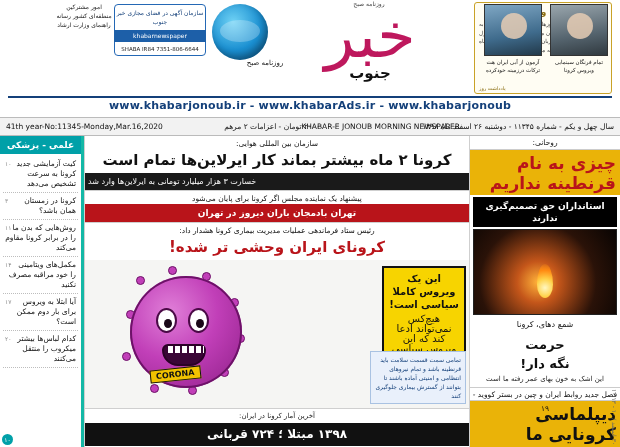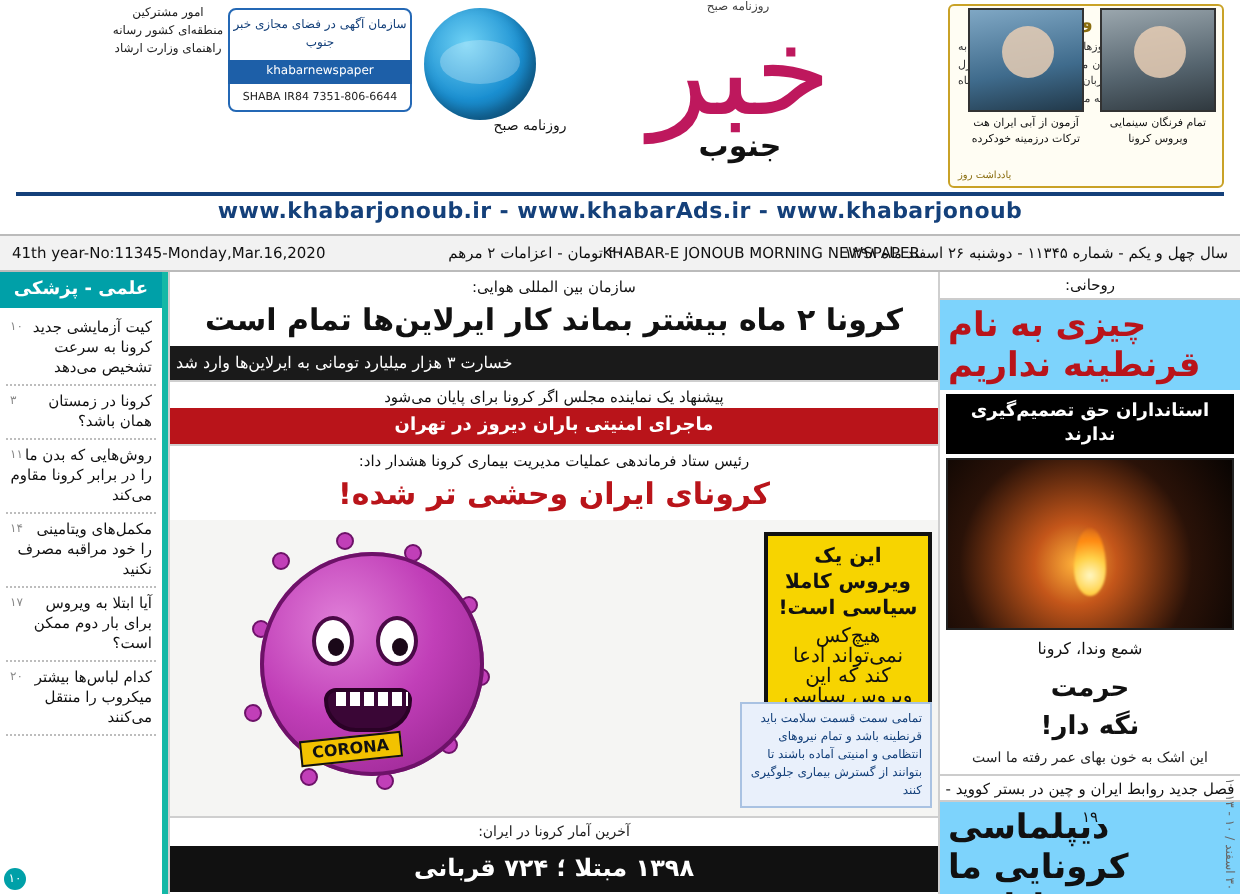--- a/index.html
+++ b/index.html
@@ -137,21 +137,21 @@
   
   .rightcol {
     position: absolute; right: 0; top: 136px; width: 150px; height: 311px;
     background: #fff;
   }
   .rc-kicker {
     height: 14px; font-size: 7.5px; color: #111; text-align: center; line-height: 14px;
     border-bottom: 1px solid #ccc;
   }
   .rc-title-wrap {
-    background: #7dd3fc; padding: 3px 4px 2px 4px; text-align: left;
+    background: #eab308; padding: 3px 4px 2px 4px; text-align: right;
   }
   .rc-title {
     font-size: 17px; font-weight: bold; color: #b9141a; line-height: 20px;
   }
   .rc-title2 {
     font-size: 17px; font-weight: bold; color: #111; line-height: 20px;
   }
   .rc-photo {
     margin: 2px 3px; height: 86px;
     background: radial-gradient(circle at 45% 62%, #ffb23a 0%, #c4561a 22%, #2a1208 62%, #080402 100%);
@@ -367,21 +367,21 @@
   <div class="center">
 
     <div class="c-row">
       <div class="c-kicker">سازمان بین المللی هوایی:</div>
       <div class="c-head-main">کرونا ۲ ماه بیشتر بماند کار ایرلاین‌ها تمام است</div>
       <div class="c-bar">خسارت ۳ هزار میلیارد تومانی به ایرلاین‌ها وارد شد</div>
     </div>
 
     <div class="c-row">
       <div class="c-kicker">پیشنهاد یک نماینده مجلس اگر کرونا برای پایان می‌شود</div>
-      <div class="c-bar-red">ماجرای امنیتی باران دیروز در تهران</div>
+      <div class="c-bar-red">تهران بادمجان باران دیروز در تهران</div>
     </div>
 
     <div class="c-row">
       <div class="c-kicker">رئیس ستاد فرماندهی عملیات مدیریت بیماری کرونا هشدار داد:</div>
       <div class="c-head-red">کرونای ایران وحشی تر شده!</div>
 
       <div class="virus-wrap">
         <div class="spike" style="left:42px;  top:50px;"></div>
         <div class="spike" style="left:52px;  top:16px;"></div>
         <div class="spike" style="left:84px;  top:6px;"></div>
@@ -418,21 +418,21 @@
   <div class="rightcol">
     <div class="rc-kicker">روحانی:</div>
     <div class="rc-title-wrap">
       <div class="rc-title">چیزی به نام قرنطینه نداریم</div>
     </div>
     <div class="rc-quote">استانداران حق تصمیم‌گیری ندارند</div>
 
     <div class="rc-photo">
       <div class="flame"></div>
     </div>
-    <div class="rc-sub">شمع وندا، کرونا</div>
+    <div class="rc-sub">شمع دهای، کرونا</div>
 
     <div class="rc-headline2">حرمت</div>
     <div class="rc-headline2" style="padding-top:0;">نگه دار!</div>
     <div class="rc-kicker2">این اشک به خون بهای عمر رفته ما است</div>
 
     <div class="rc-kicker" style="border-top:1px solid #ccc;">فصل جدید روابط ایران و چین در بستر کووید - ۱۹</div>
     <div class="rc-title-wrap">
       <div class="rc-title2">دیپلماسی کرونایی ما</div>
       <div class="rc-title2">و چشم بادامی ها</div>
     </div>

